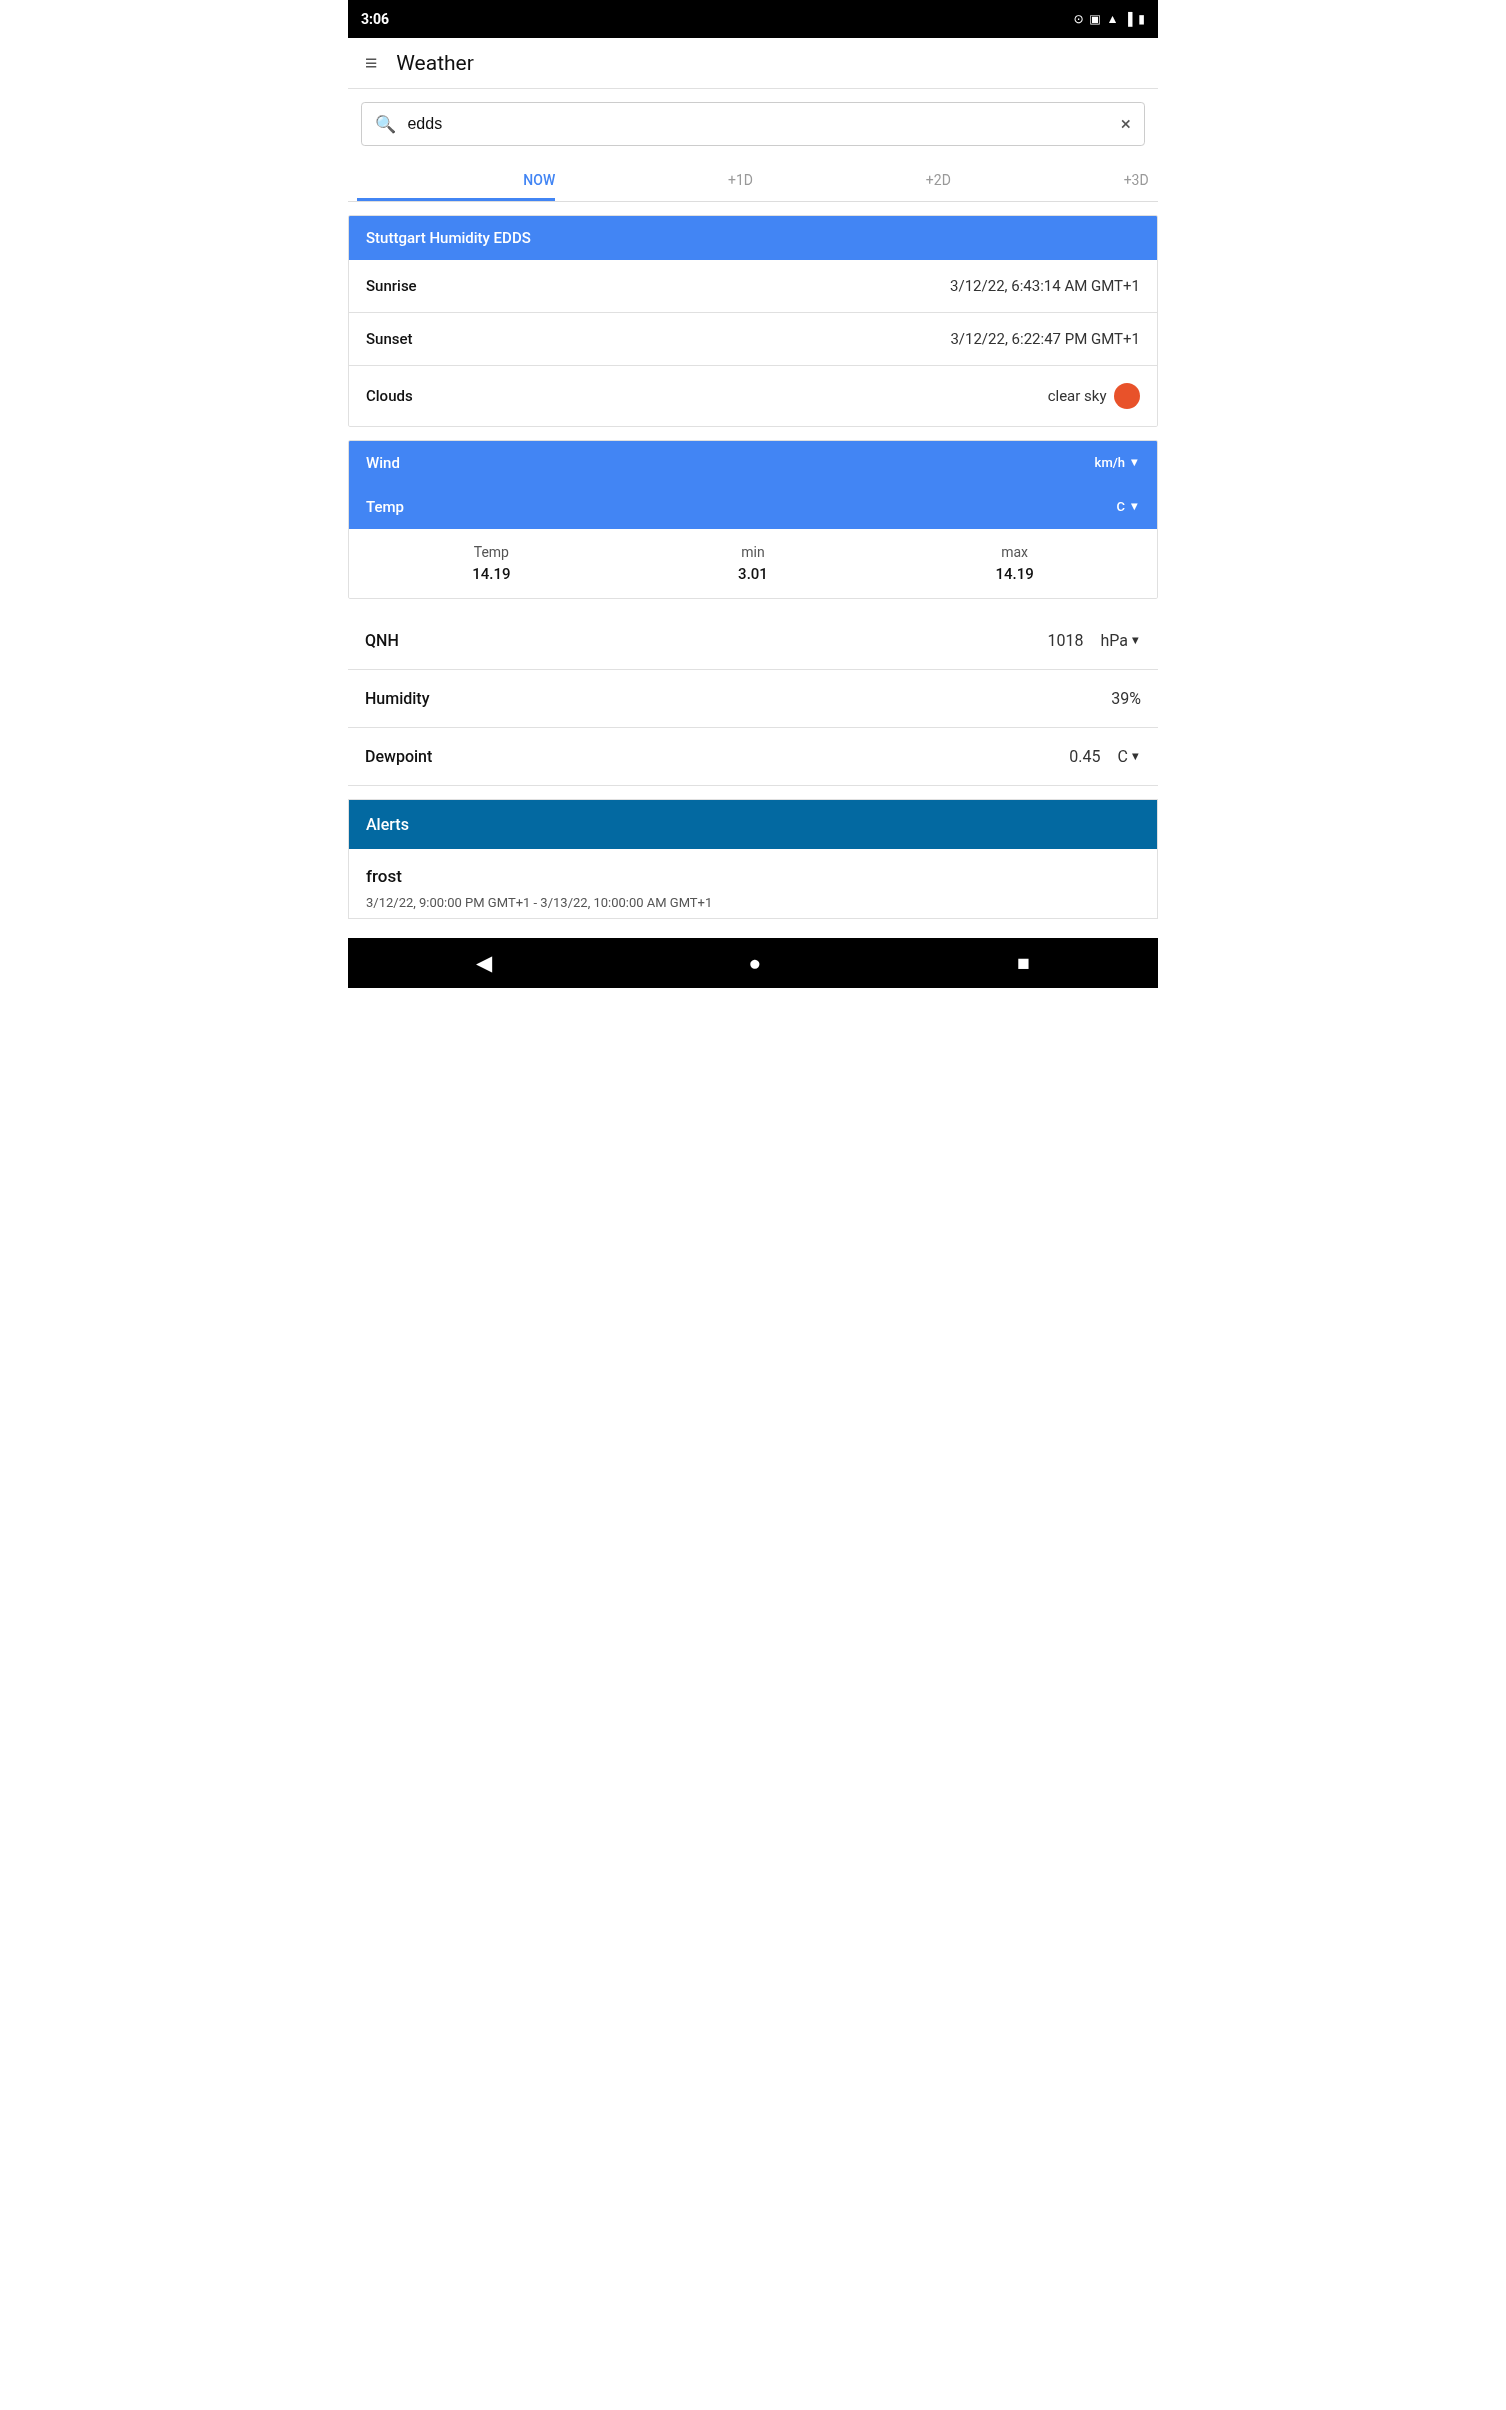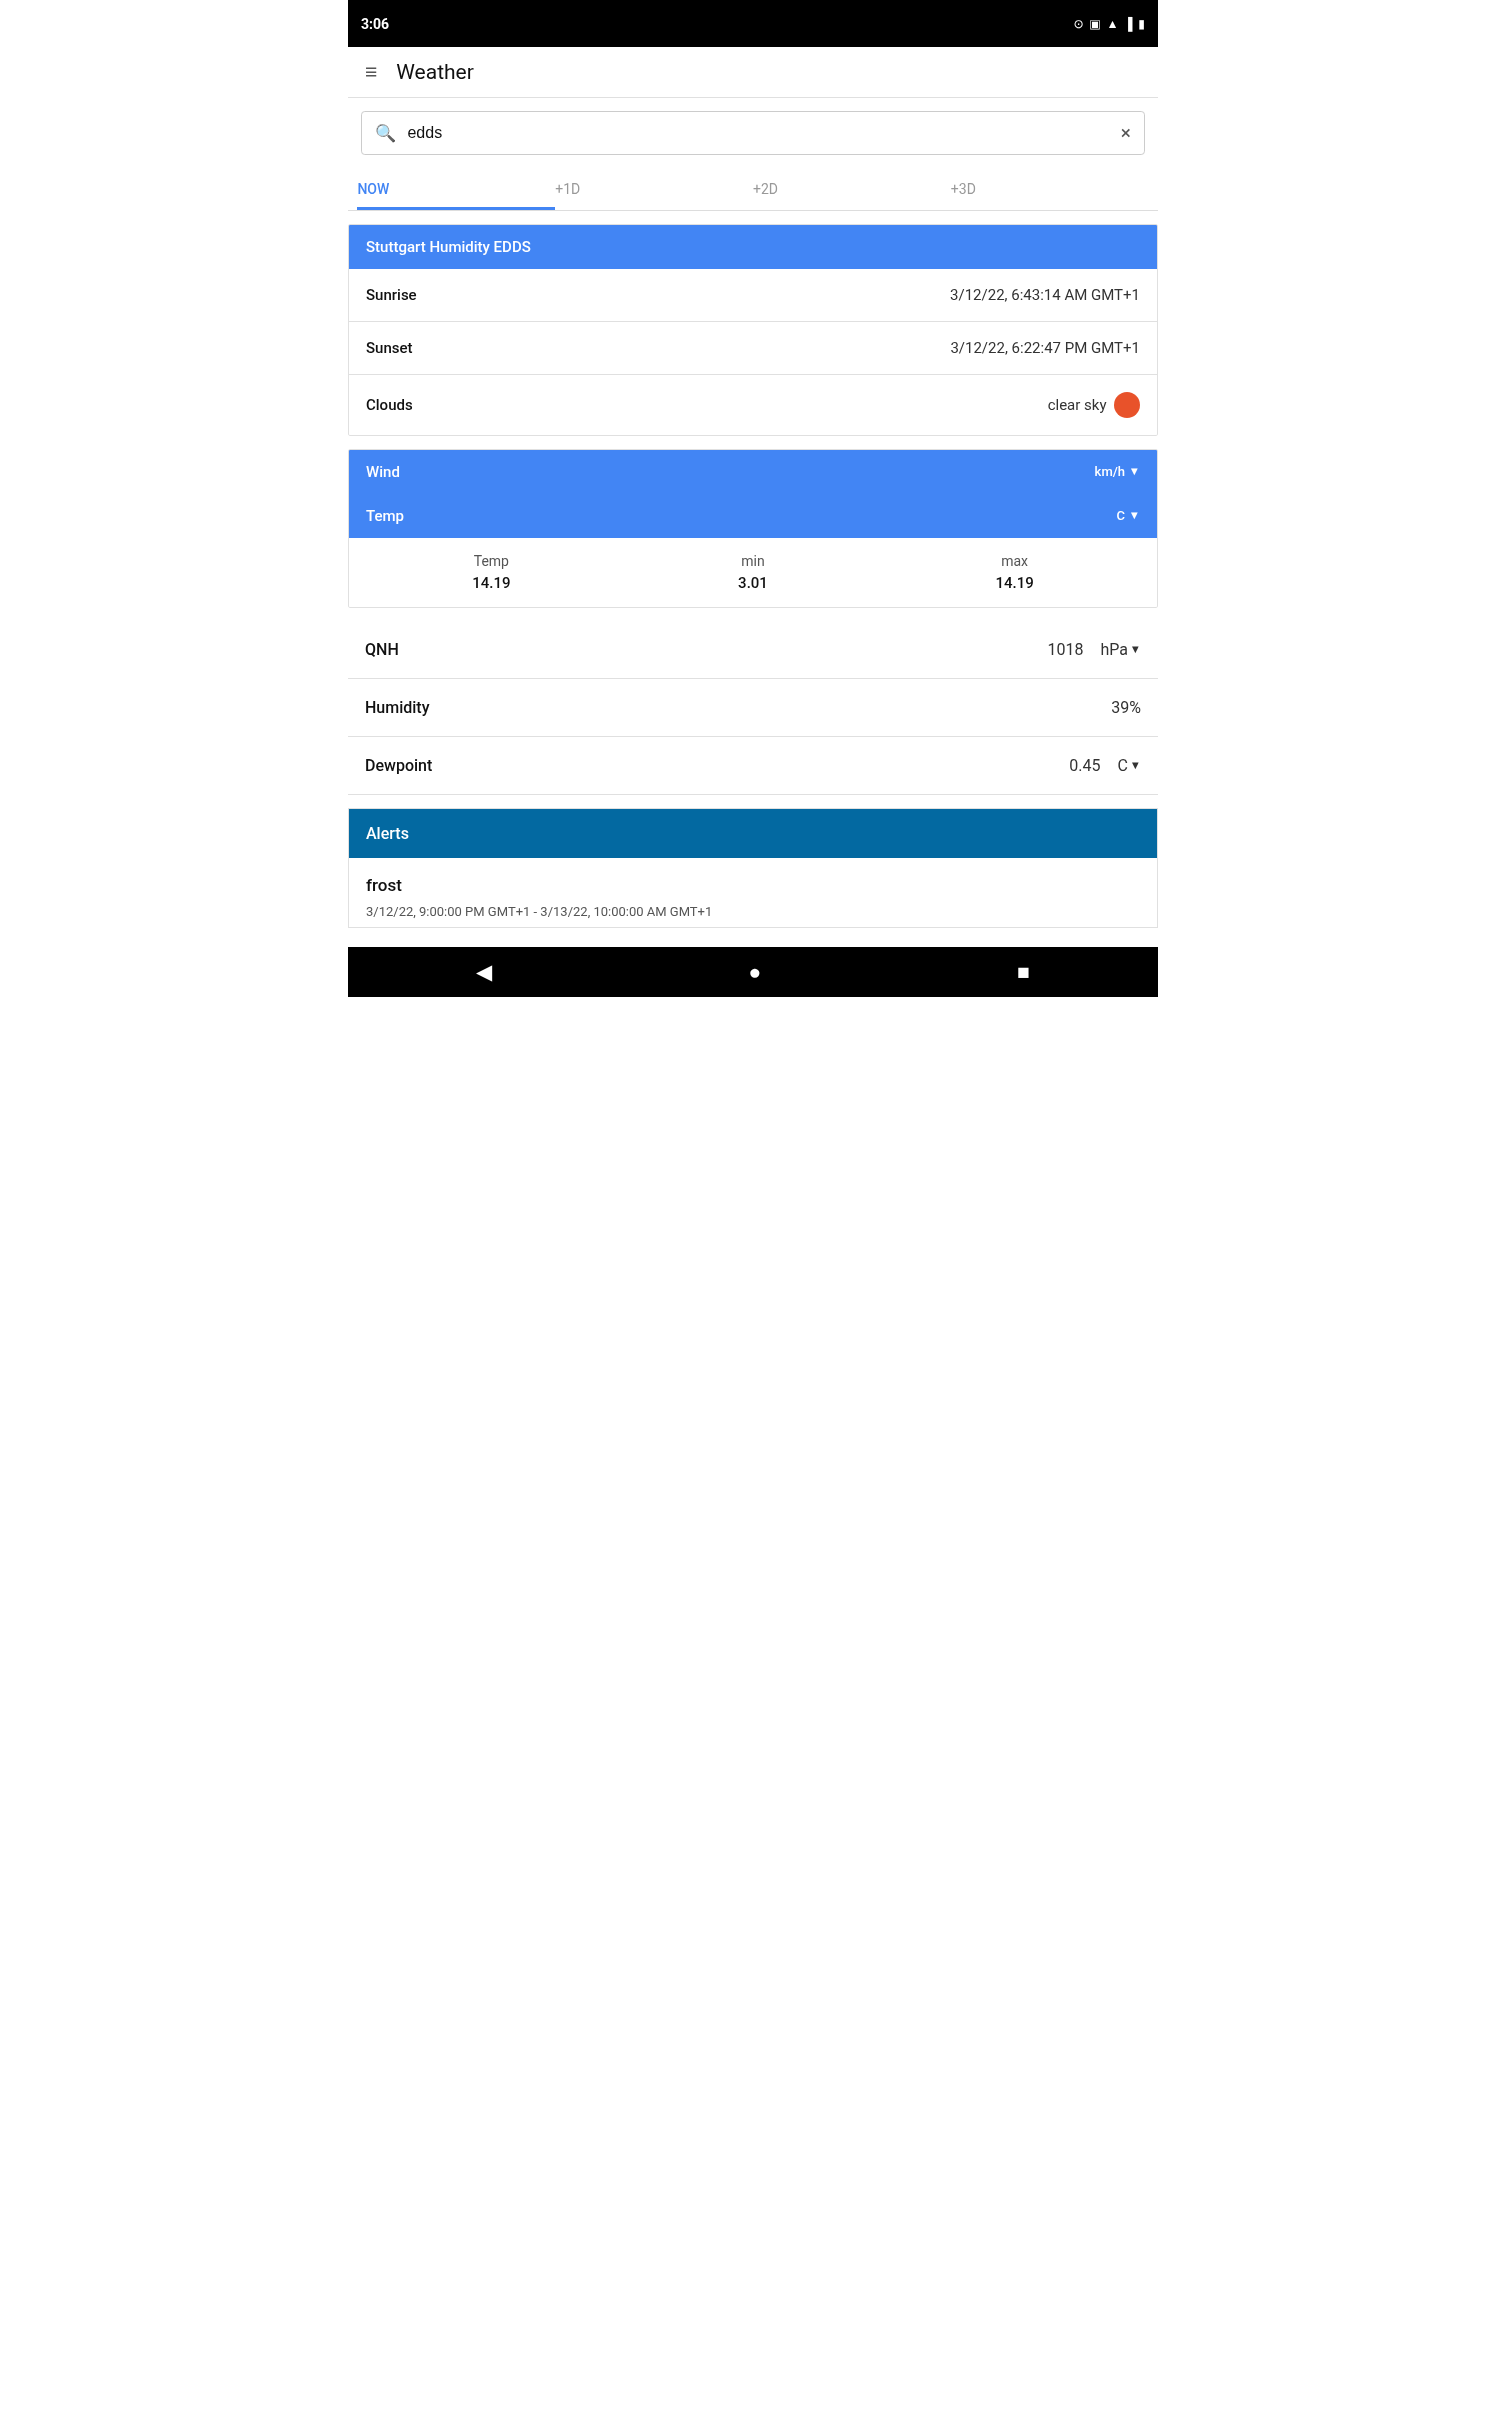--- a/index.html
+++ b/index.html
@@ -16,21 +16,21 @@
     }
 
     
     .status-bar {
       background: #000;
       color: #fff;
       display: flex;
       justify-content: space-between;
       align-items: center;
       padding: 12px 13px;
-      height: 47px;
+      height: 38px;
     }
     .status-time {
       font-size: 14px;
       font-weight: bold;
     }
     .status-icons {
       display: flex;
       align-items: center;
       gap: 5.6px;
     }
@@ -88,21 +88,21 @@
     }
 
     
     .tabs {
       display: flex;
       border-bottom: 0.9px solid #ddd;
       padding: 0 9.4px;
     }
     .tab {
       flex: 1;
-      text-align: left;
+      text-align: right;
       padding: 13px 0;
       font-size: 14px;
       color: #999;
       cursor: pointer;
       position: relative;
     }
     .tab.active {
       color: #4285f4;
       font-weight: 500;
     }

